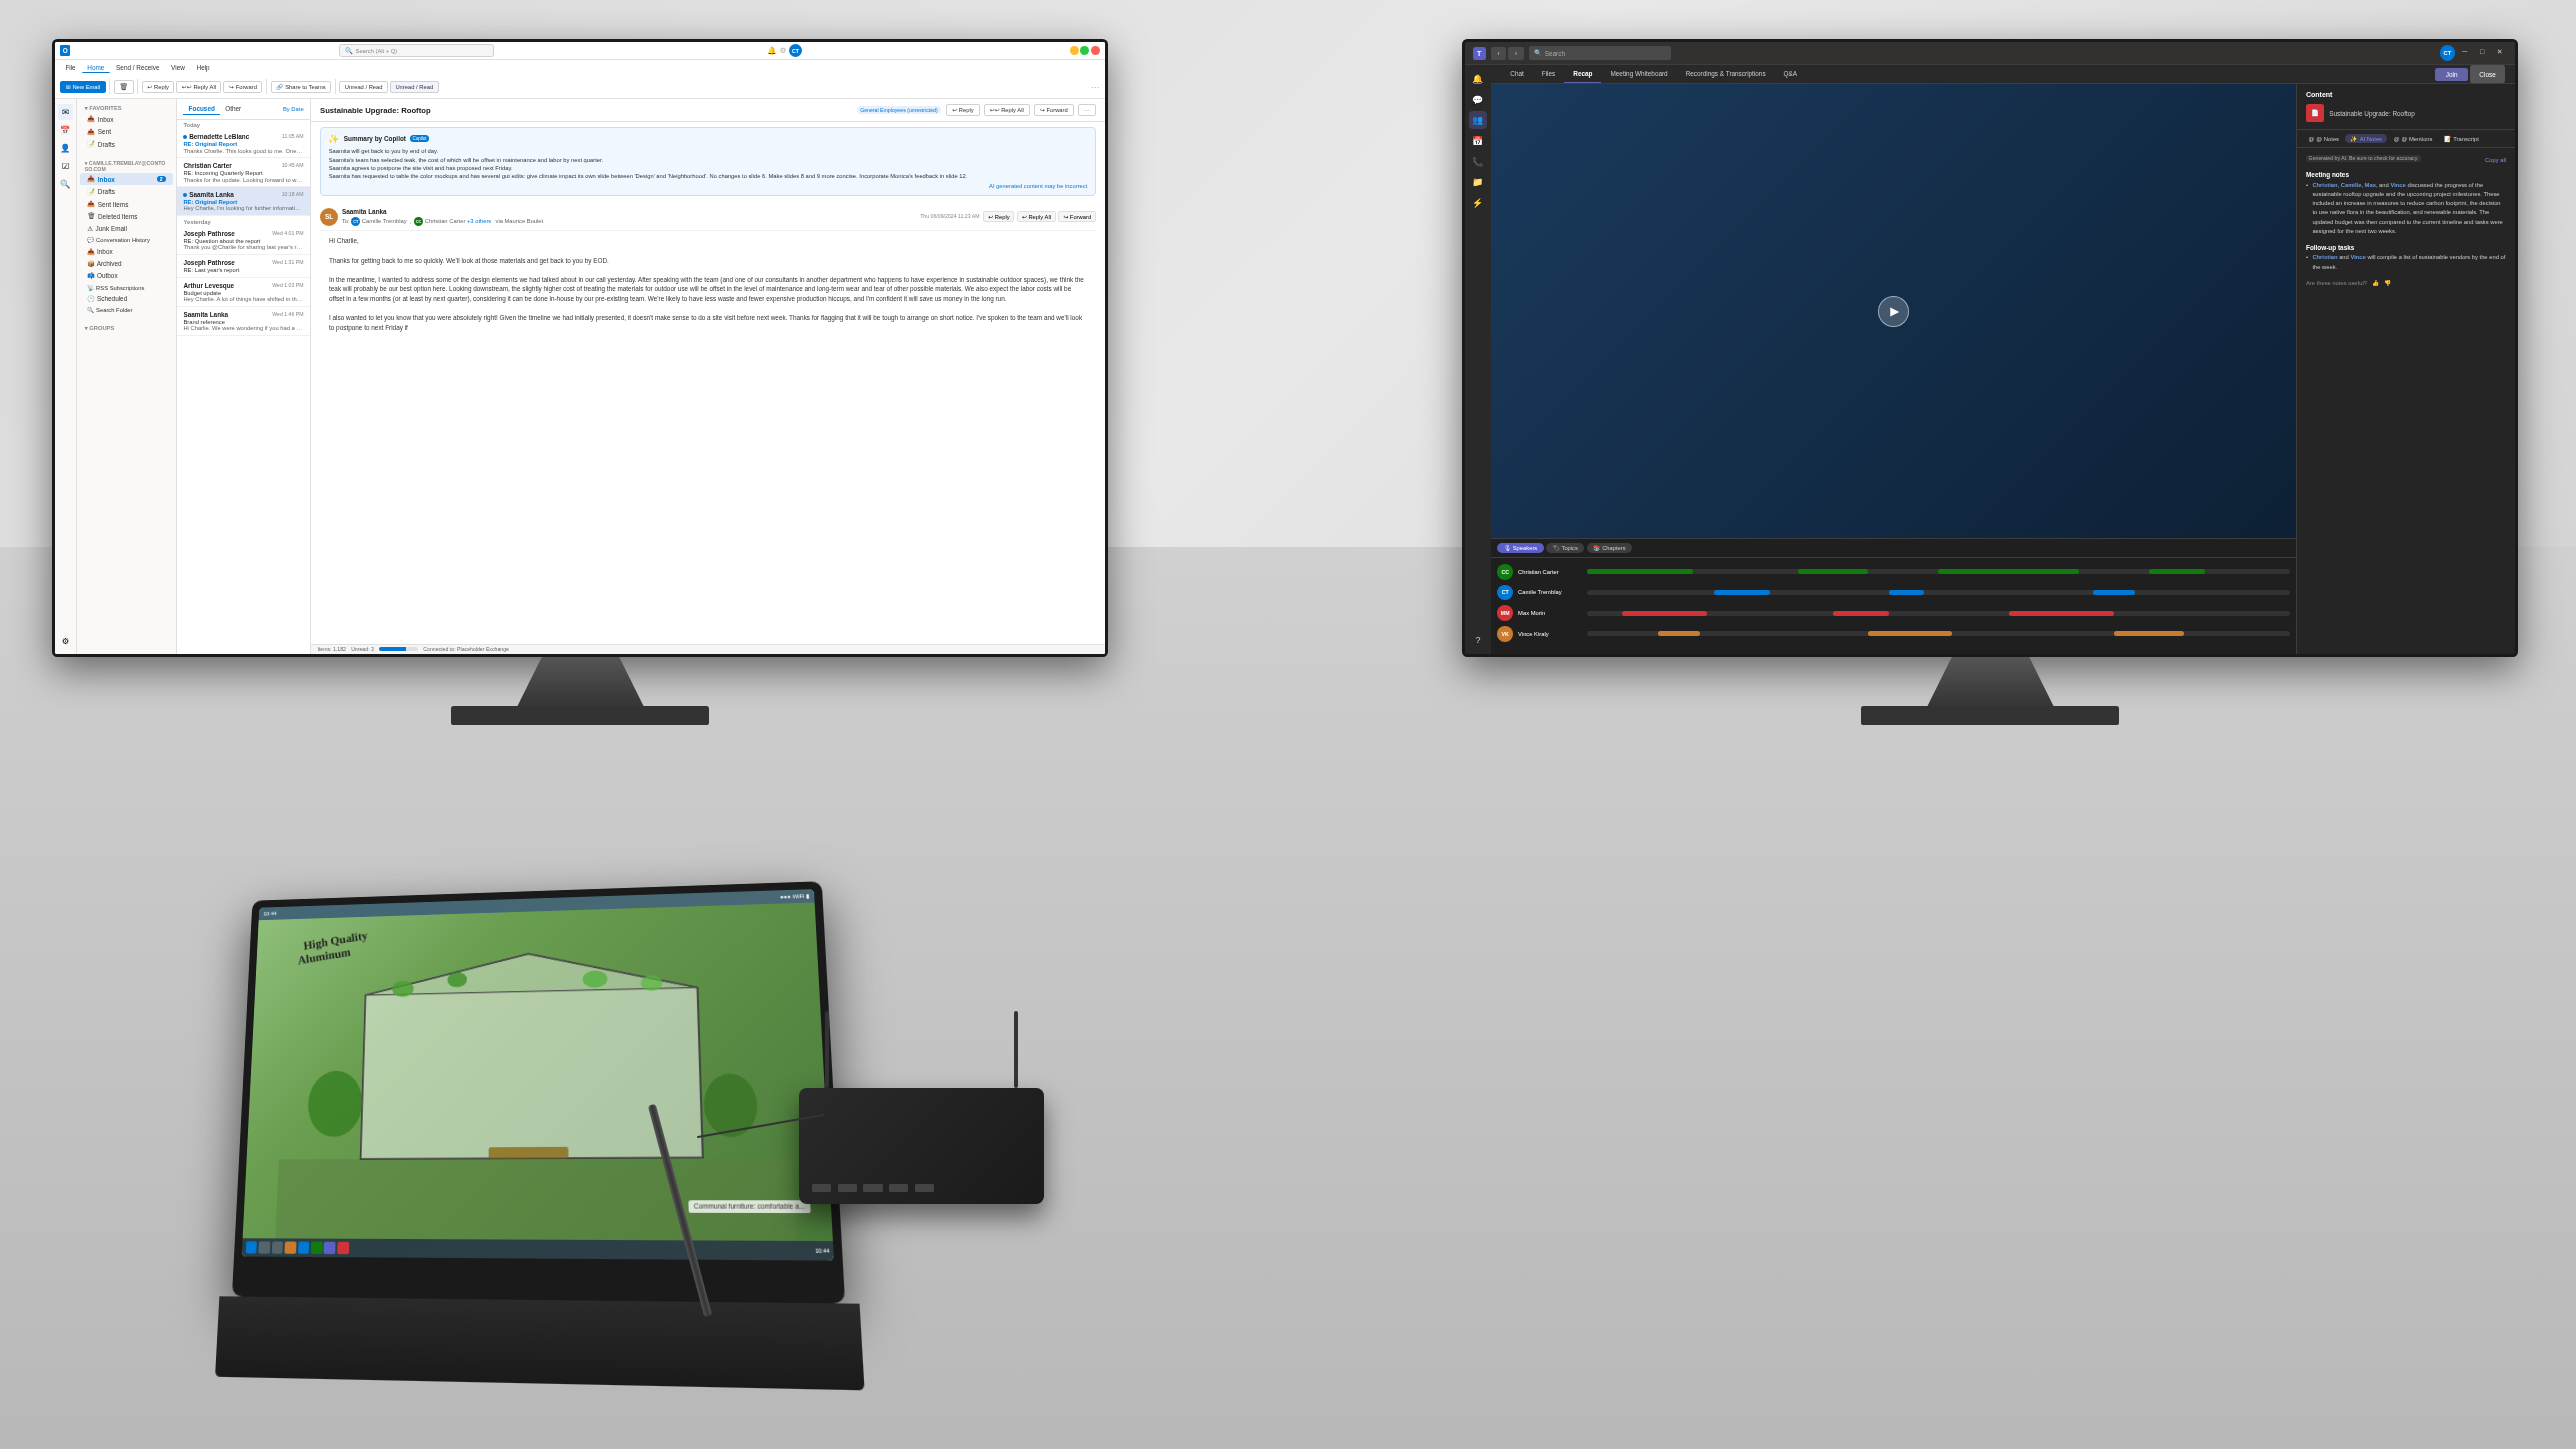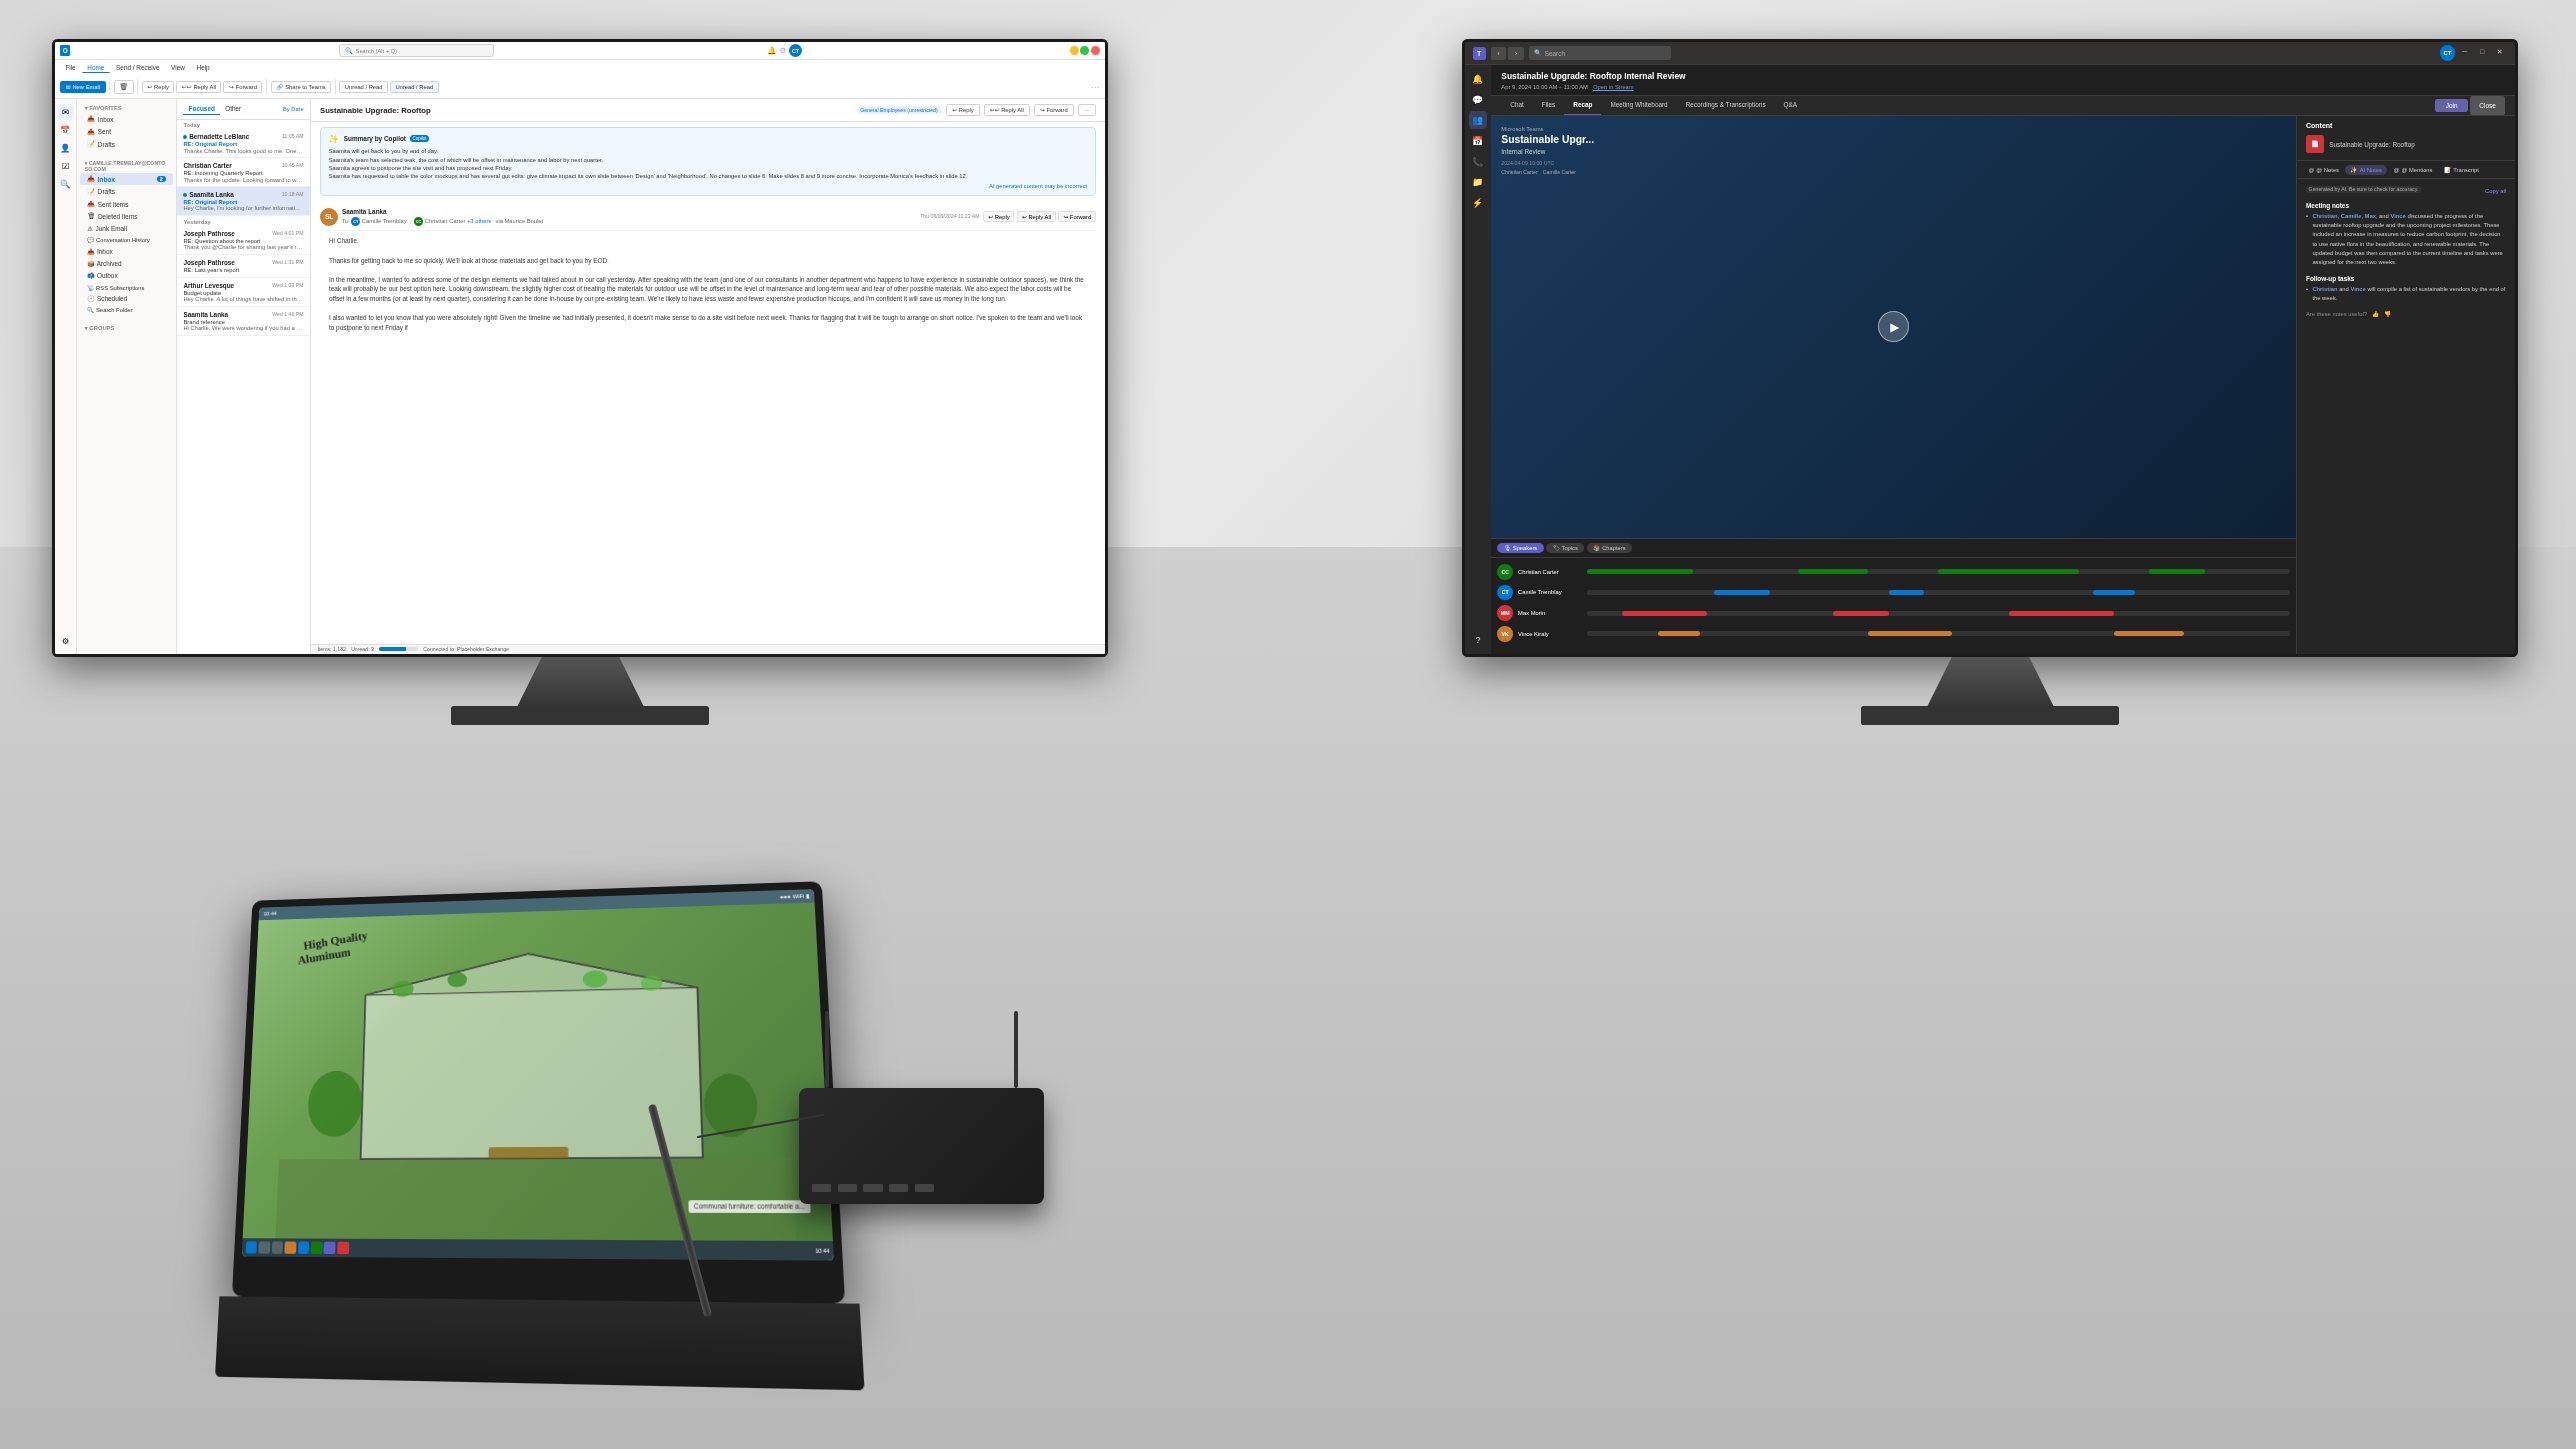--- a/index.html
+++ b/index.html
@@ -1298,54 +1298,37 @@
           <div class="teams-nav-item active">👥</div>
           <div class="teams-nav-item">📅</div>
           <div class="teams-nav-item">📞</div>
           <div class="teams-nav-item">📁</div>
           <div class="teams-nav-item">⚡</div>
           <div class="teams-nav-item" style="margin-top:auto;">?</div>
         </div>
 
         <div class="teams-content">
 
-          <div class="teams-meeting-header">
-            <div class="meeting-title">Sustainable Upgrade: Rooftop Internal Review</div>
-            <div class="meeting-meta">
-              <span>Apr 9, 2024 10:00 AM – 11:00 AM</span>
-              <span class="meeting-link">Open in Stream</span>
-            </div>
-          </div>
 
           <div class="meeting-tabs">
             <div class="meeting-tab">Chat</div>
             <div class="meeting-tab">Files</div>
             <div class="meeting-tab active">Recap</div>
             <div class="meeting-tab">Meeting Whiteboard</div>
             <div class="meeting-tab">Recordings &amp; Transcriptions</div>
             <div class="meeting-tab">Q&amp;A</div>
             <button class="meeting-join-btn">Join</button>
             <button style="background:#555;color:#fff;border:none;padding:3.2px 9px;border-radius:2.6px;font-size:6.4px;cursor:pointer;margin-left:2.6px;">Close</button>
           </div>
 
           <div class="teams-main">
             <div class="teams-video-area">
 
               <div class="video-container">
                 <div class="video-bg"></div>
-                <div class="video-title-overlay">
-                  <div class="video-branding">Microsoft Teams</div>
-                  <div class="video-main-title">Sustainable Upgr...</div>
-                  <div class="video-subtitle">Internal Review</div>
-                  <div style="margin-top:5.2px;font-size:5.2px;color:#888;">2024-04-09 10:00 UTC</div>
-                  <div style="display:flex;gap:5.2px;margin-top:2.6px;">
-                    <span style="font-size:5.2px;color:#aaa;">Christian Carter</span>
-                    <span style="font-size:5.2px;color:#aaa;">Camille Carter</span>
-                  </div>
-                </div>
                 <div class="play-button">
                   <div class="play-icon">▶</div>
                 </div>
               </div>
 
               <div class="speakers-panel">
                 <div class="speakers-tabs">
                   <div class="sp-tab active">🎙 Speakers</div>
                   <div class="sp-tab">🏷 Topics</div>
                   <div class="sp-tab">📚 Chapters</div>

